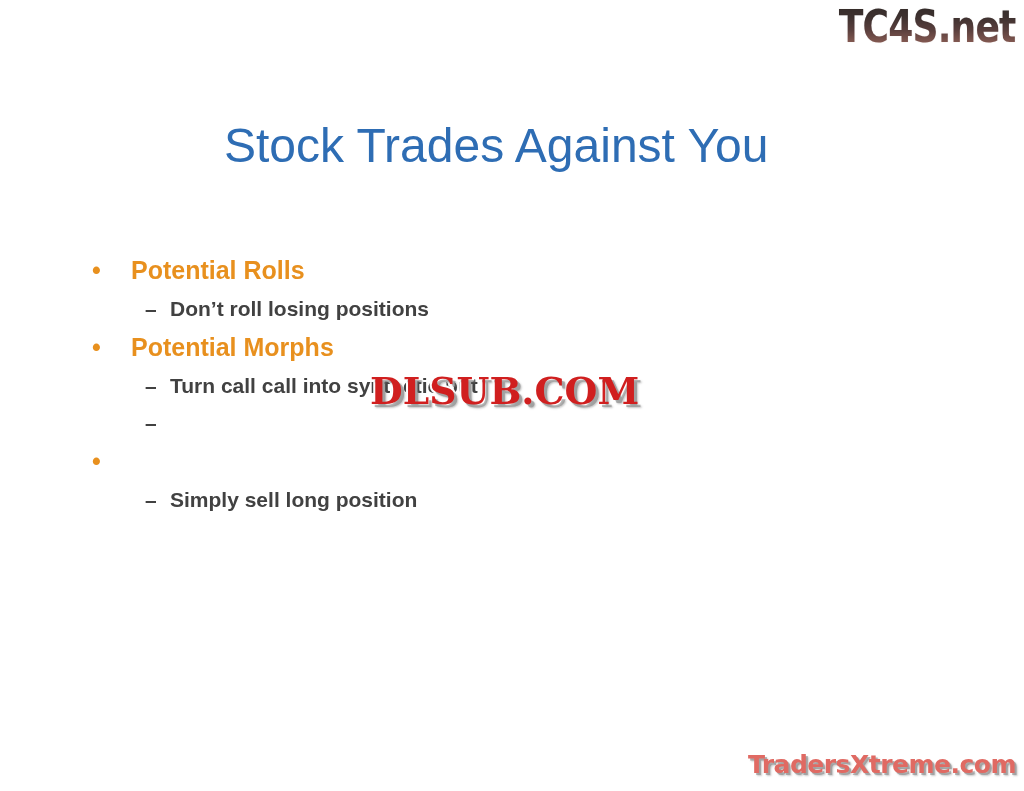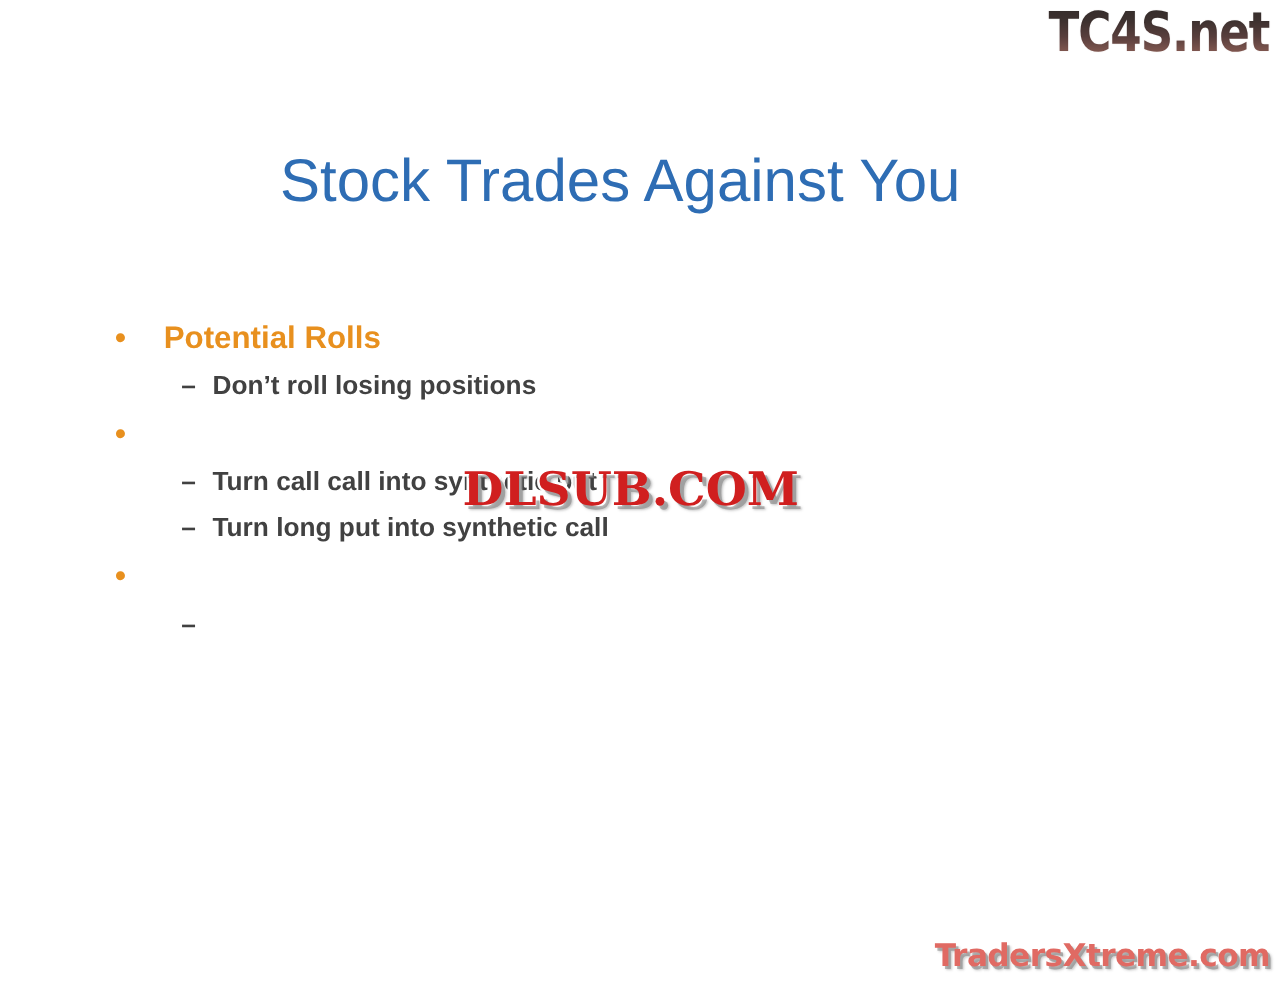--- a/index.html
+++ b/index.html
@@ -163,37 +163,38 @@
       </div>
       <div class="lvl2">
         <span class="marker">–</span>
         <span>Don’t roll losing positions</span>
       </div>
     </div>
 
     <div class="group tight">
       <div class="lvl1">
         <span class="marker">•</span>
+        <span>Potential Morphs</span>
       </div>
       <div class="lvl2">
         <span class="marker">–</span>
         <span>Turn call call into synthetic put</span>
       </div>
       <div class="lvl2">
         <span class="marker">–</span>
-        <span>Turn long put into synthetic call</span>
       </div>
     </div>
 
     <div class="group">
       <div class="lvl1">
         <span class="marker">•</span>
       </div>
       <div class="lvl2">
         <span class="marker">–</span>
+        <span>Simply sell long position</span>
       </div>
     </div>
 
   </div>
 
   <div id="watermark">DLSUB.COM</div>
 
   <div id="footer-logo">TradersXtreme.com</div>
 
 </div>

